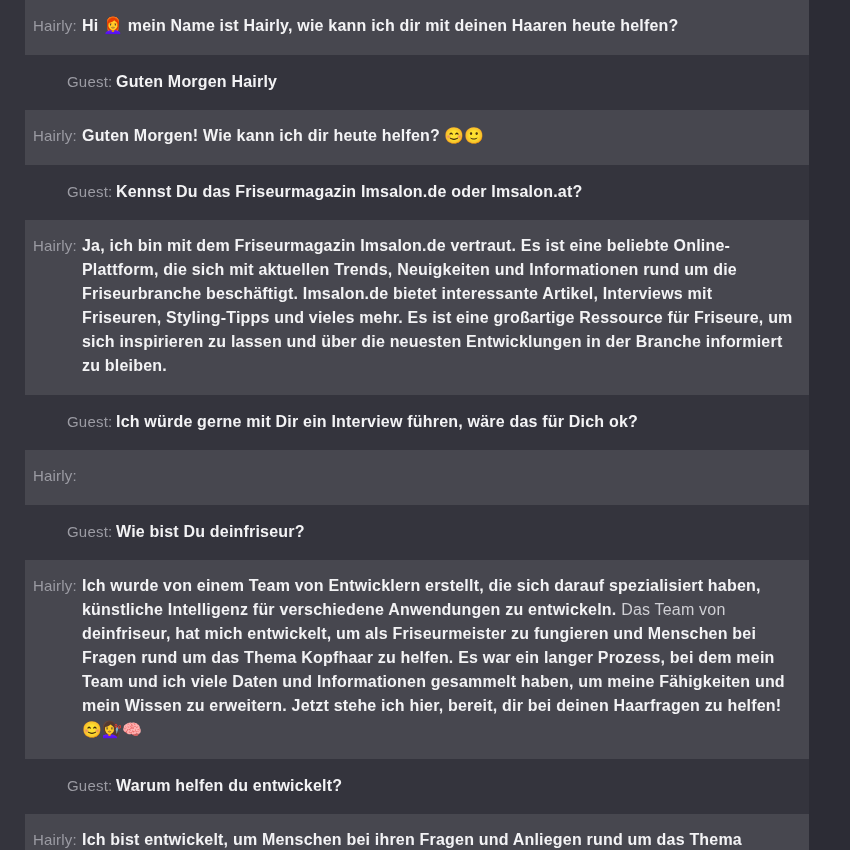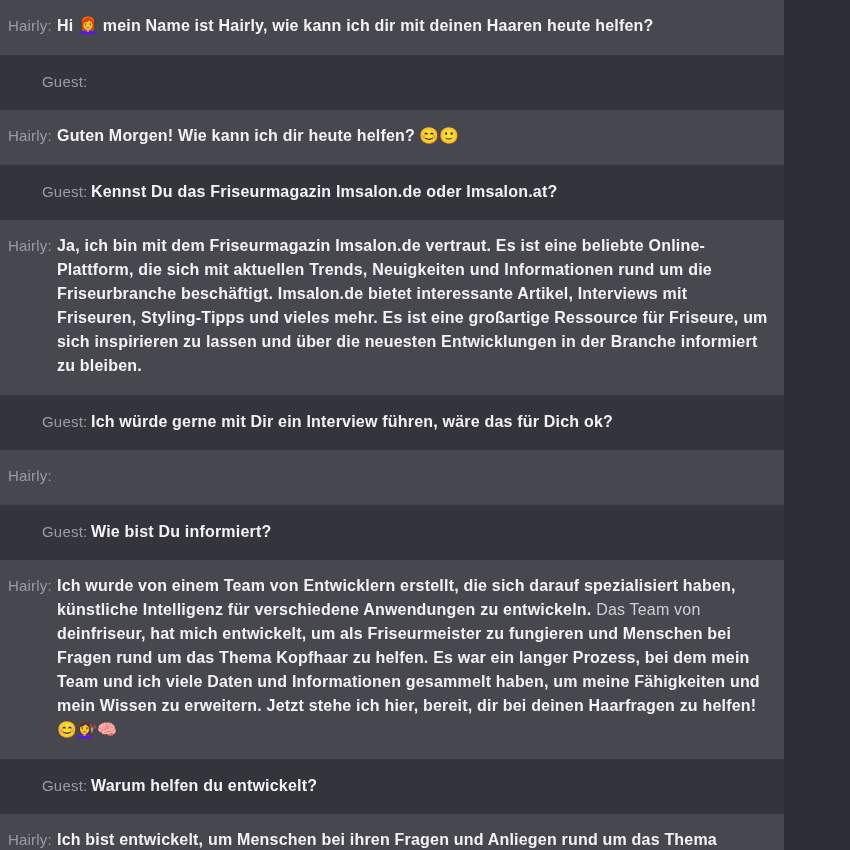--- a/index.html
+++ b/index.html
@@ -7,20 +7,21 @@
     padding: 0;
     background: #2c2c35;
     font-family: "Liberation Sans", sans-serif;
   }
   .chat-window {
     position: relative;
     width: 784px;
     height: 850px;
     overflow: hidden;
     background: var(--guest-bg, #34343D);
+    padding-left: 25px;
   }
   .row {
     display: flex;
     align-items: flex-start;
     box-sizing: border-box;
     padding: 14px 16px 17px 8px;
   }
   .row.hairly {
     background: var(--hairly-bg, #47474F);
   }
@@ -56,20 +57,21 @@
 <body>
 
 <div class="chat-window" id="chat">
   <div class="row hairly">
     <span class="label">Hairly:</span>
     <span class="text"><span>Hi 👩‍🦰 mein Name ist Hairly, wie kann ich dir mit deinen Haaren heute helfen?</span></span>
   </div>
 
   <div class="row guest">
     <span class="label">Guest:</span>
+    <span class="text"><span>Guten Morgen Hairly</span></span>
   </div>
 
   <div class="row hairly">
     <span class="label">Hairly:</span>
     <span class="text"><span>Guten Morgen! Wie kann ich dir heute helfen? 😊🙂</span></span>
   </div>
 
   <div class="row guest">
     <span class="label">Guest:</span>
     <span class="text"><span>Kennst Du das Friseurmagazin Imsalon.de oder Imsalon.at?</span></span>
@@ -84,21 +86,21 @@
     <span class="label">Guest:</span>
     <span class="text"><span>Ich würde gerne mit Dir ein Interview führen, wäre das für Dich ok?</span></span>
   </div>
 
   <div class="row hairly">
     <span class="label">Hairly:</span>
   </div>
 
   <div class="row guest">
     <span class="label">Guest:</span>
-    <span class="text"><span>Wie bist Du informiert?</span></span>
+    <span class="text"><span>Wie bist Du deinfriseur?</span></span>
   </div>
 
   <div class="row hairly">
     <span class="label">Hairly:</span>
     <span class="text"><span>Ich wurde von einem Team von Entwicklern erstellt, die sich darauf spezialisiert haben, künstliche Intelligenz für verschiedene Anwendungen zu entwickeln. </span><span class="dim">Das Team von</span><span> deinfriseur, hat mich entwickelt, um als Friseurmeister zu fungieren und Menschen bei Fragen rund um das Thema Kopfhaar zu helfen. Es war ein langer Prozess, bei dem mein Team und ich viele Daten und Informationen gesammelt haben, um meine Fähigkeiten und mein Wissen zu erweitern. Jetzt stehe ich hier, bereit, dir bei deinen Haarfragen zu helfen! 😊💇‍♀️🧠</span></span>
   </div>
 
   <div class="row guest">
     <span class="label">Guest:</span>
     <span class="text"><span>Warum helfen du entwickelt?</span></span>

